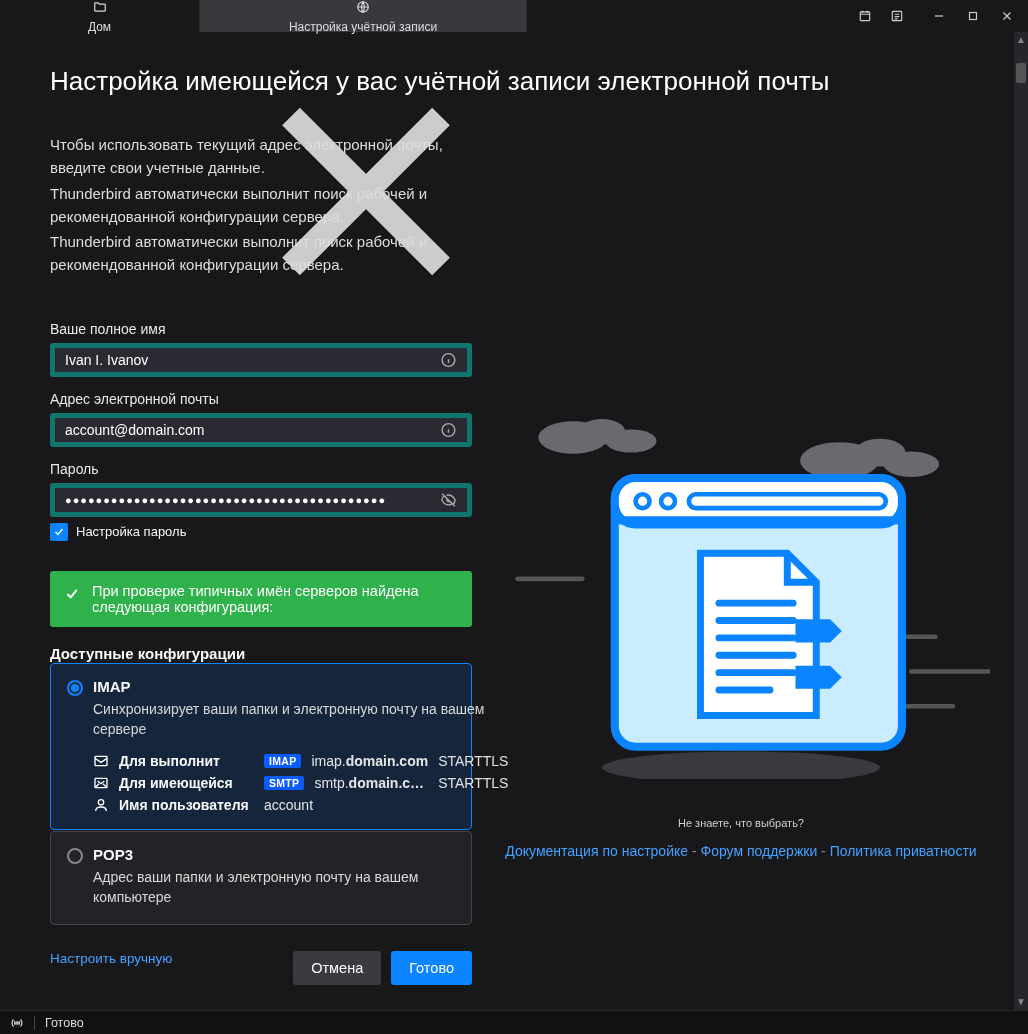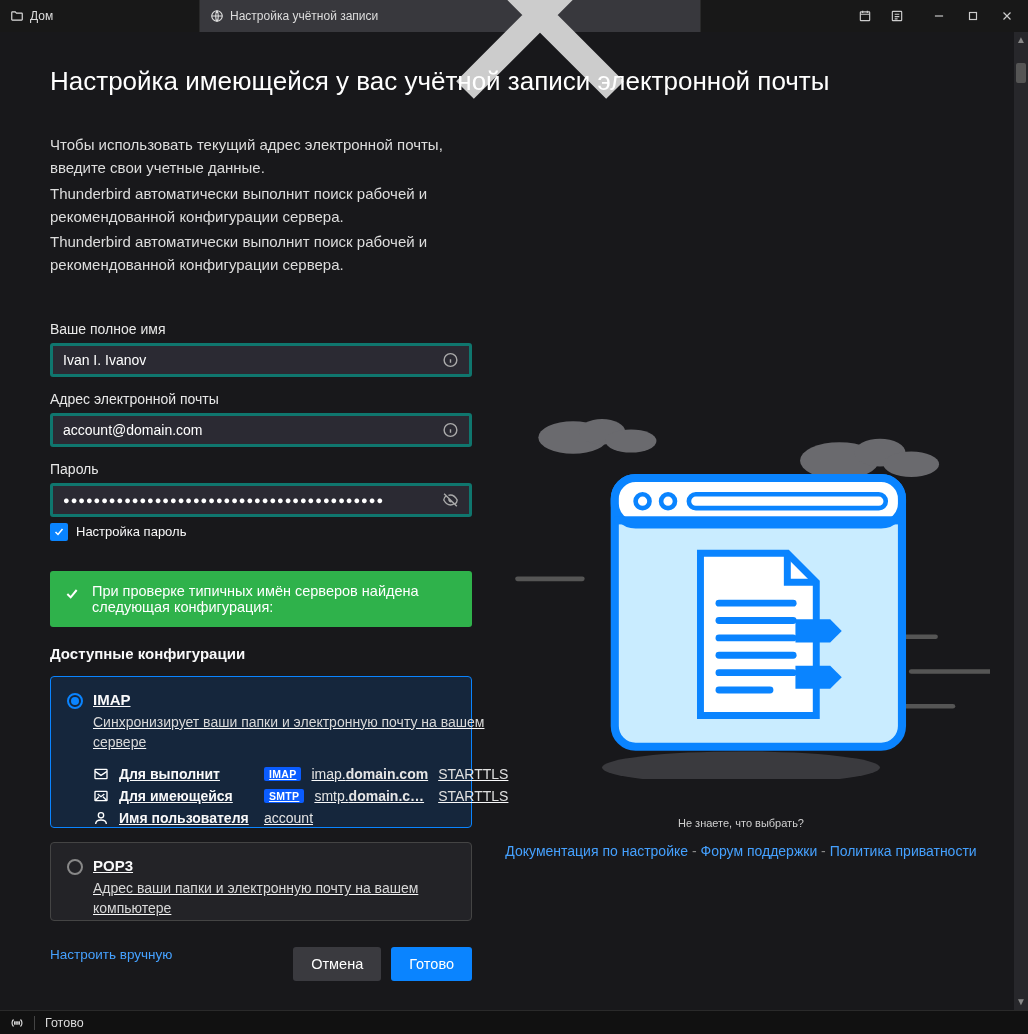--- a/index.html
+++ b/index.html
@@ -21,20 +21,21 @@
   }
   .tab {
     display: flex;
     align-items: center;
     padding: 0 10px;
     gap: 6px;
     color: #ddd;
     font-size: 12px;
     border-right: 1px solid #2a2a2a;
     min-width: 200px;
+    flex-direction: column;
   }
   .tab.active { background: #38383d; }
   .tab .close { margin-left: 6px; color: #ccc; cursor: pointer; }
   .titlebar-spacer { flex: 1; }
   .titlebar-icons { display: flex; align-items: center; gap: 18px; padding-right: 8px; }
   .titlebar-icons .icon, .win-controls .icon { color: #ccc; }
   .win-controls { display: flex; align-items: center; gap: 20px; padding: 0 14px 0 20px; }
   .icon { display: inline-flex; width: 14px; height: 14px; }
   svg { width: 100%; height: 100%; }
 
@@ -69,21 +70,21 @@
     white-space: nowrap;
   }
   .intro p { color: #ddd; font-size: 15px; line-height: 1.55; margin-bottom: 2px; }
   .intro { margin-bottom: 44px; }
 
   .form-group { margin-bottom: 14px; }
   .form-group label { display: block; font-size: 14px; color: #e8e8e8; margin-bottom: 6px; }
   .input-wrap {
     position: relative;
     background: #2b2a33;
-    border: 3px solid #0f766e;
+    border: 5px solid #0f766e;
     border-radius: 3px;
     height: 34px;
     display: flex;
     align-items: center;
     padding: 0 10px;
   }
   .input-wrap input {
     background: transparent;
     border: none;
     color: #fff;
@@ -119,26 +120,25 @@
   .alert-success { background:#3aae4a; }
   .alert-success { background:#2eae3f; }
   .alert-success { background:#2fb54a; }
   .alert-success { background:#34ad49; }
   .alert-success { background:#2fb24b; }
   .alert-success .check { width:16px; height:16px; margin-top:3px; flex-shrink:0; }
 
   .section-title { margin-top: 18px; font-size:15px; font-weight:600; }
 
   .config-card {
-    margin-top: 14px;
+    margin-top: 1px;
     border: 1px solid #444;
     border-radius: 4px;
-    padding: 14px 16px 1px 16px;
+    padding: 14px 16px 16px 16px;
     background: #232327;
-    text-decoration: underline;
   }
   .config-card.selected {
     border-color: #1f86ff;
     background: linear-gradient(#1d2a3a, #1d2a3a);
     background: #17263a;
     background: #1a2636;
     background: #192434;
     background: #192736;
   }
   .config-card.selected { background:#18263a; background:rgba(10,120,255,0.15); border-color:#0a84ff; }

